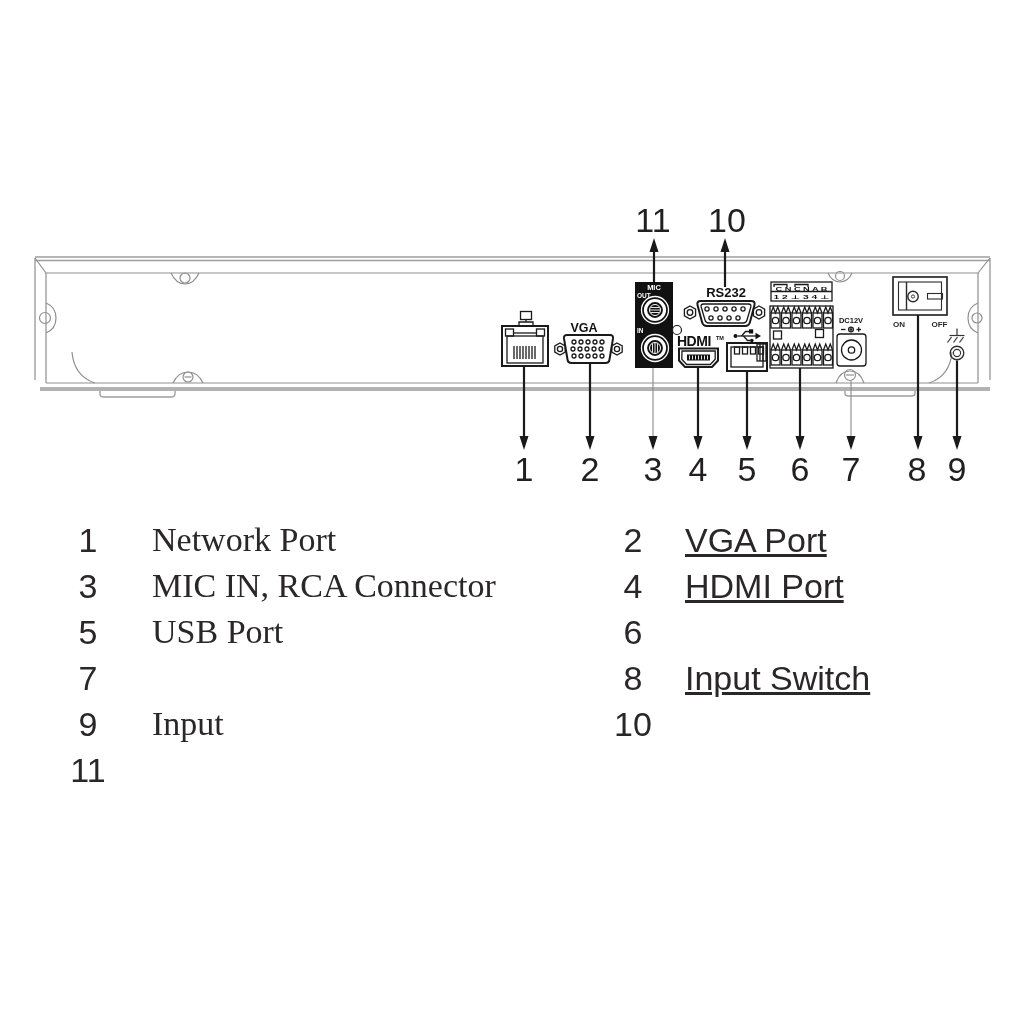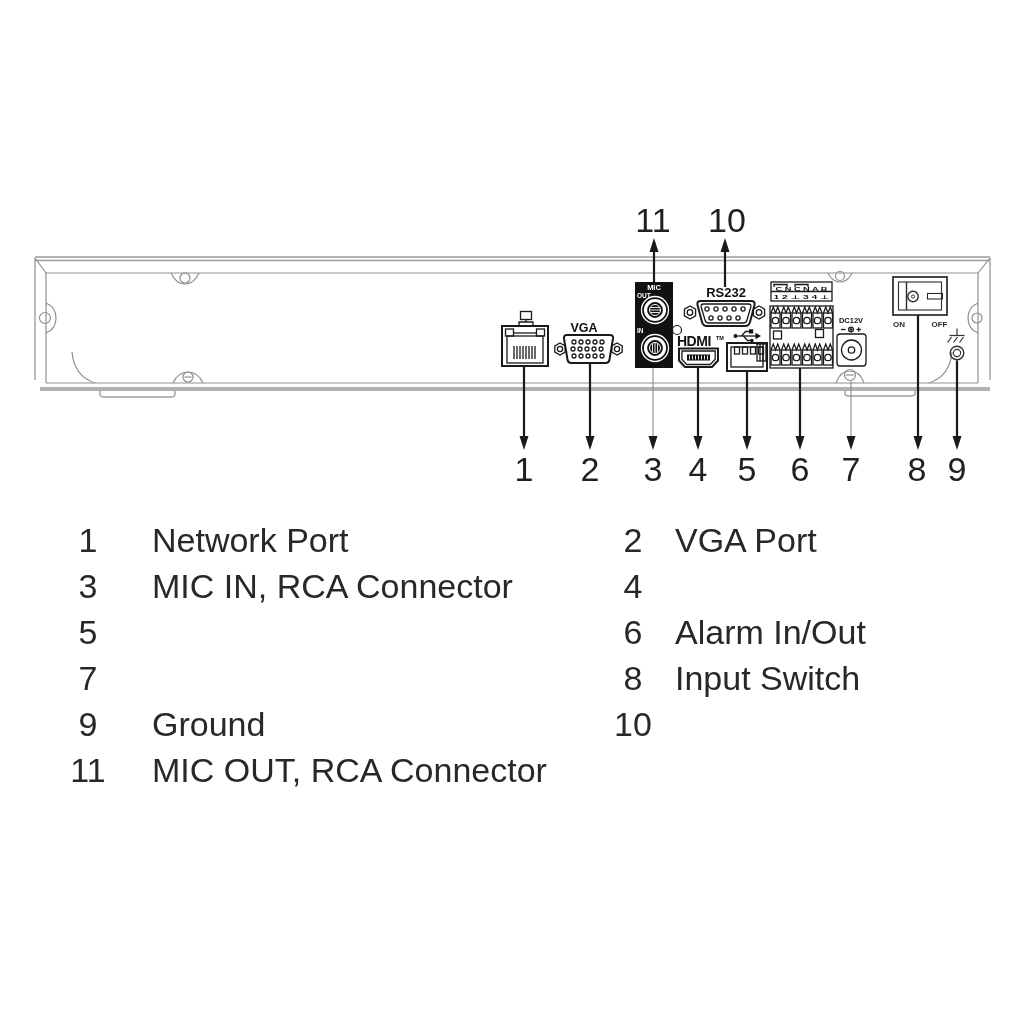--- a/index.html
+++ b/index.html
@@ -19,23 +19,23 @@
   .callout-num{font-size:34px;fill:#231f20;}
   .callout-line{stroke:#1a1a1a;stroke-width:2.2;fill:none;}
   .callout-line-thin{stroke:#8a8a8a;stroke-width:1.1;fill:none;}
   .callout-head{fill:#1a1a1a;}
   
   .legend-col{position:absolute;top:517px;font-size:34px;color:#2b2627;}
   .legend-col.lc-left{left:40px;}
   .legend-col.lc-right{left:560px;}
   .legend-row{height:46px;display:flex;align-items:center;white-space:nowrap;}
   .lc-left .num{display:inline-block;width:60px;margin-left:18px;text-align:center;}
-  .lc-left .lbl{margin-left:34px;}
+  .lc-left .lbl{margin-left:34px;font-family:Liberation Serif, serif;}
   .lc-right .num{display:inline-block;width:60px;margin-left:43px;text-align:center;}
-  .lc-right .lbl{margin-left:12px;}
+  .lc-right .lbl{margin-left:22px;text-decoration:underline;}
 </style>
 </head>
 <body>
 
 <div class="stage">
 
 <svg class="panel-svg" width="1024" height="512" viewBox="0 0 1024 512">
 
   <g>
     <line class="gray" x1="35" y1="257" x2="990" y2="257"></line>
@@ -351,45 +351,45 @@
     <div class="legend-row">
       <span class="num">1</span>
       <span class="lbl">Network Port</span>
     </div>
     <div class="legend-row">
       <span class="num">3</span>
       <span class="lbl">MIC IN, RCA Connector</span>
     </div>
     <div class="legend-row">
       <span class="num">5</span>
+      <span class="lbl">USB Port</span>
     </div>
     <div class="legend-row">
       <span class="num">7</span>
     </div>
     <div class="legend-row">
       <span class="num">9</span>
-      <span class="lbl">Ground</span>
+      <span class="lbl">Input</span>
     </div>
     <div class="legend-row">
       <span class="num">11</span>
-      <span class="lbl">MIC OUT, RCA Connector</span>
     </div>
   </div>
 
   <div class="legend-col lc-right">
     <div class="legend-row">
       <span class="num">2</span>
       <span class="lbl">VGA Port</span>
     </div>
     <div class="legend-row">
       <span class="num">4</span>
+      <span class="lbl">HDMI Port</span>
     </div>
     <div class="legend-row">
       <span class="num">6</span>
-      <span class="lbl">Alarm In/Out</span>
     </div>
     <div class="legend-row">
       <span class="num">8</span>
       <span class="lbl">Input Switch</span>
     </div>
     <div class="legend-row">
       <span class="num">10</span>
     </div>
   </div>
 

